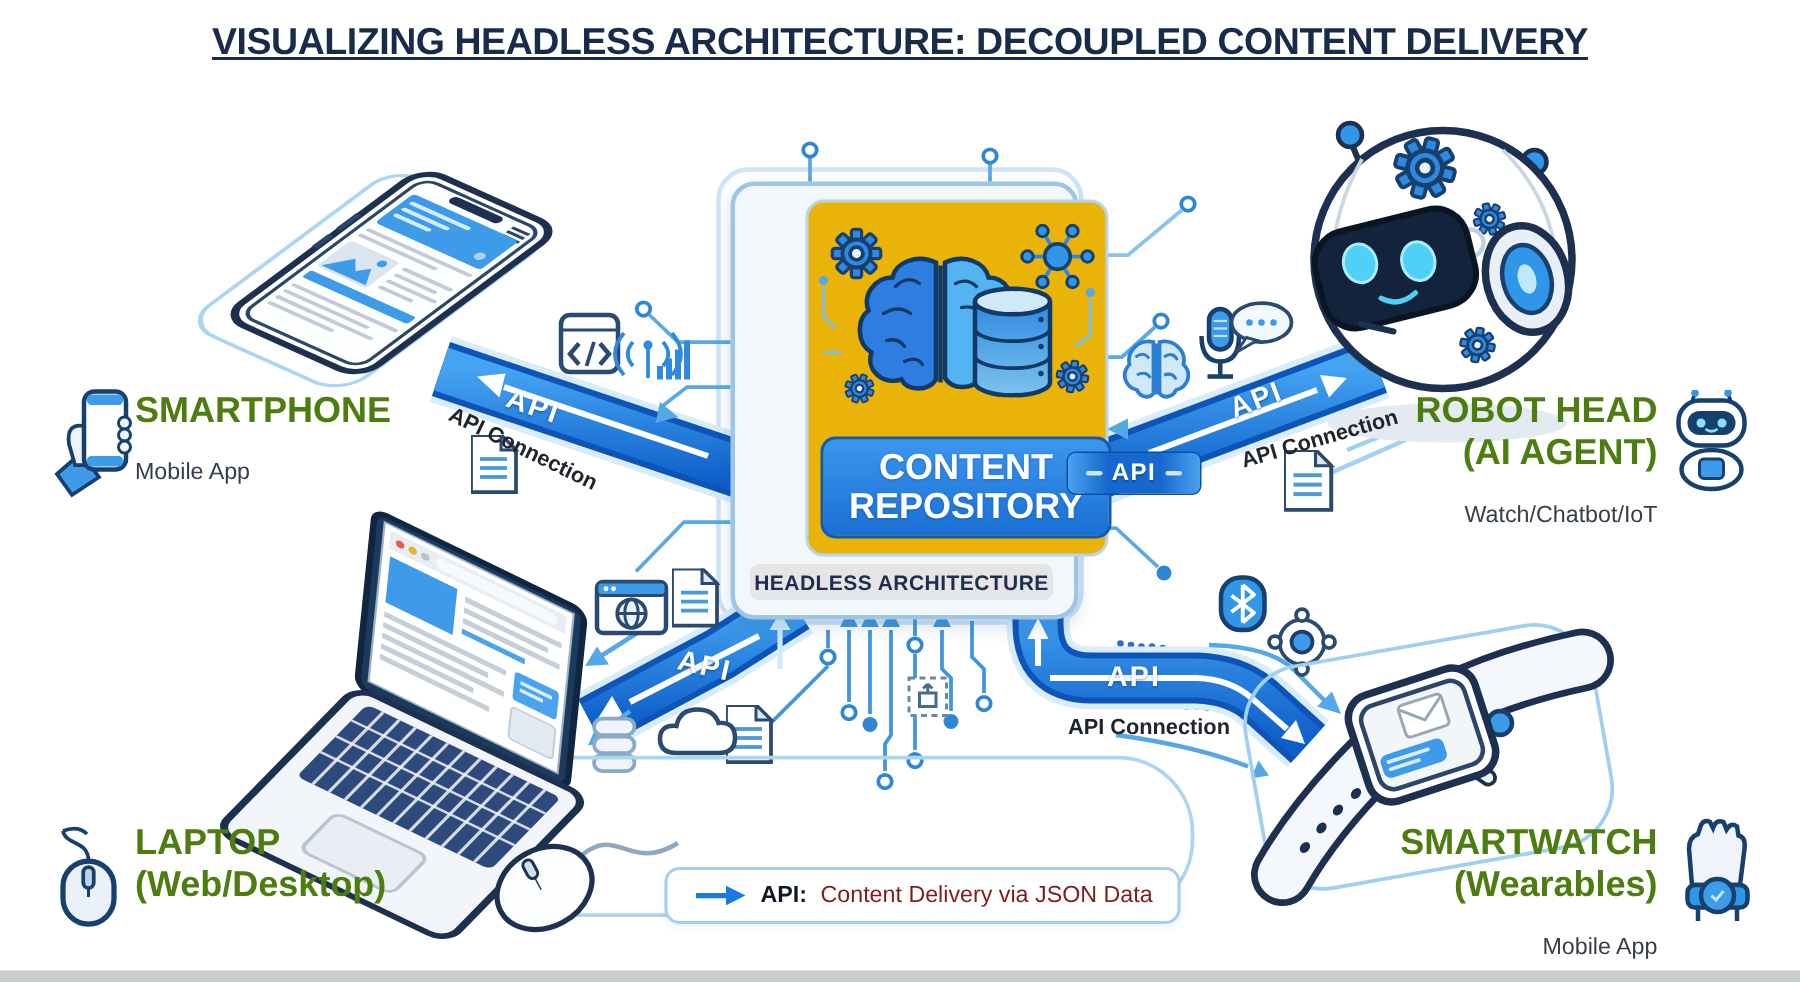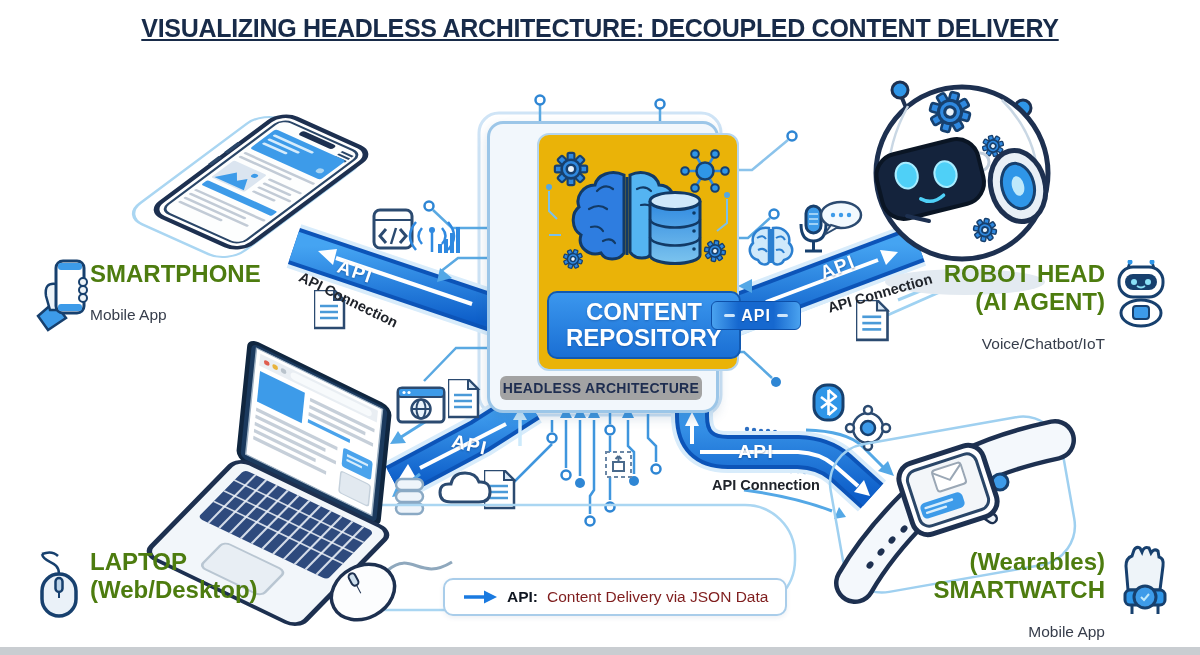--- a/index.html
+++ b/index.html
@@ -12,21 +12,21 @@
   .center-box{left:487px;top:121px;width:226px;height:286px;background:#f2f7fc;
               border:3px solid #9cc6e8;border-radius:16px;
               box-shadow:0 5px 12px rgba(40,90,140,.18);}
   .inner-panel{position:absolute;left:10px;top:9px;width:198px;height:234px;background:#eab308;
                border:2px solid #b5d5ef;border-radius:12px;margin-left:37px;}
   .repo-btn{position:absolute;left:8px;top:156px;width:178px;height:64px;border-radius:10px;
             background:linear-gradient(180deg,#3b97ee,#1a6fd4);border:2px solid #1259b0;
             color:#fff;font-weight:bold;font-size:24px;line-height:1.1;text-align:center;
             display:flex;align-items:center;justify-content:center;padding:0 6px;
             text-shadow:0 1px 2px rgba(10,50,110,.35);}
-  .arch-bar{position:absolute;left:10px;top:252px;width:202px;height:24px;background:#a3a3a3;
+  .arch-bar{position:absolute;left:10px;top:252px;width:202px;height:24px;background:#e5e5e5;
             border-radius:6px;color:#1e2d50;font-weight:bold;font-size:14px;line-height:24px;
             text-align:center;letter-spacing:.3px;}
   
   .device-label{width:190px;}
   .dl-b{font-weight:bold;font-size:24px;color:#4d7c0f;line-height:1.18;}
   .dl-r{font-size:15.5px;color:#363d4b;line-height:1.3;margin-top:17px;}
   .right{text-align:right;}
   
   .api-ribbon-text{color:#fff;font-weight:bold;font-size:19px;letter-spacing:1.5px;
                    text-shadow:0 1px 2px rgba(0,40,90,.45);transform-origin:left center;}
@@ -567,21 +567,21 @@
     <rect x="13" y="14" width="32" height="16" rx="8" fill="#17406e"></rect>
     <circle cx="22" cy="22" r="3" fill="#8ae0f8"></circle>
       <circle cx="36" cy="22" r="3" fill="#8ae0f8"></circle>
     <path d="M25 26 q4 3 8 0" stroke="#8ae0f8" stroke-width="1.8" fill="none"></path>
     <ellipse cx="29" cy="53" rx="20" ry="13" fill="#fff" stroke="#17406e" stroke-width="3"></ellipse>
     <rect x="21" y="46" width="16" height="13" rx="3" fill="#3d9be9" stroke="#17406e" stroke-width="2"></rect>
   </svg>
   <div class="abs device-label right" style="left:940px;top:260px;width:165px">
     <div class="dl-b">ROBOT HEAD</div>
     <div class="dl-b">(AI AGENT)</div>
-    <div class="dl-r">Voice/Chatbot/IoT</div>
+    <div class="dl-r">Watch/Chatbot/IoT</div>
   </div>
 
   <svg class="abs" style="left:34px;top:546px" width="54" height="76">
     <path d="M25 28 C25 14 10 18 8 8 M8 8 q10 -4 16 2" stroke="#17406e" stroke-width="2.5" fill="none"></path>
     <rect x="8" y="28" width="34" height="42" rx="17" fill="#eaf1f8" stroke="#17406e" stroke-width="3.5"></rect>
     <rect x="21.5" y="32" width="7" height="14" rx="3.5" fill="#bcd3e8" stroke="#17406e" stroke-width="2.5"></rect>
     <line x1="25" y1="46" x2="25" y2="52" stroke="#17406e" stroke-width="2"></line>
   </svg>
   <div class="abs device-label" style="left:90px;top:548px">
     <div class="dl-b">LAPTOP</div>
@@ -590,22 +590,22 @@
 
   <svg class="abs" style="left:1114px;top:544px" width="60" height="76">
     <path d="M14 46 L12 22 Q12 14 18 12 L20 6 Q22 2 26 4 L28 8 Q30 2 35 4 L37 9 Q40 4 44 7 L45 13 Q50 14 49 22 L46 46 Z" fill="#eef4f9" stroke="#17406e" stroke-width="3"></path>
     <rect x="11" y="46" width="40" height="15" rx="5" fill="#2f96e8" stroke="#17406e" stroke-width="3"></rect>
     <circle cx="31" cy="53" r="11" fill="#3d9be9" stroke="#17406e" stroke-width="3"></circle>
     <path d="M27 53 l3 3 l5 -6" stroke="#bfe9fb" stroke-width="2" fill="none"></path>
     <line x1="18" y1="61" x2="18" y2="70" stroke="#17406e" stroke-width="3"></line>
     <line x1="44" y1="61" x2="44" y2="70" stroke="#17406e" stroke-width="3"></line>
   </svg>
   <div class="abs device-label right" style="left:930px;top:548px;width:175px">
+    <div class="dl-b">SMARTWATCH</div>
     <div class="dl-b">(Wearables)</div>
-    <div class="dl-b">SMARTWATCH</div>
     <div class="dl-r">Mobile App</div>
   </div>
 
   <div class="abs legend">
     <svg width="36" height="14">
       <line x1="2" y1="7" x2="23" y2="7" stroke="#1a7ae0" stroke-width="3.5"></line>
       <polygon points="22,0.5 35,7 22,13.5" fill="#1a7ae0"></polygon>
     </svg>
     <span class="l-b">API:</span>
     <span class="l-r">Content Delivery via JSON Data</span>

